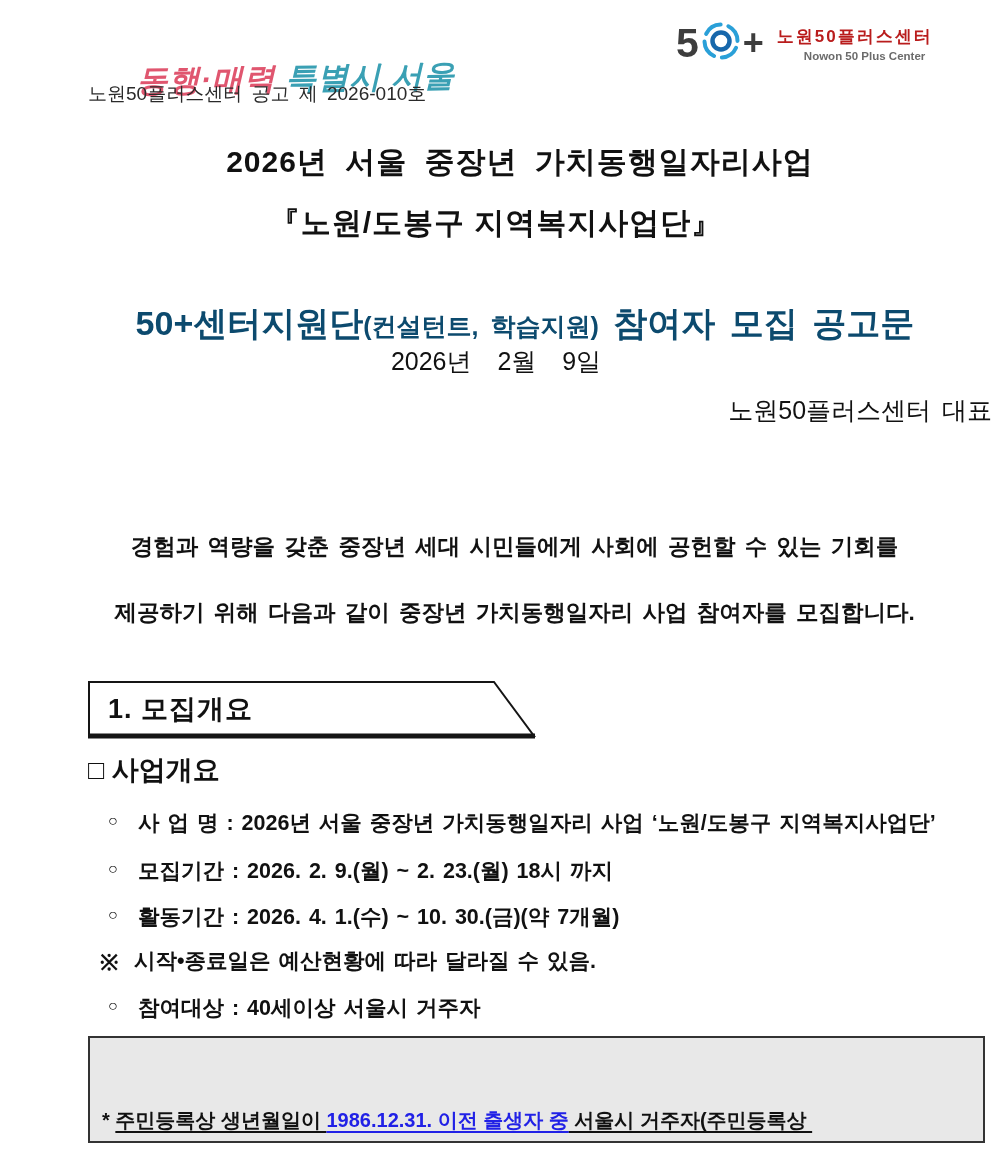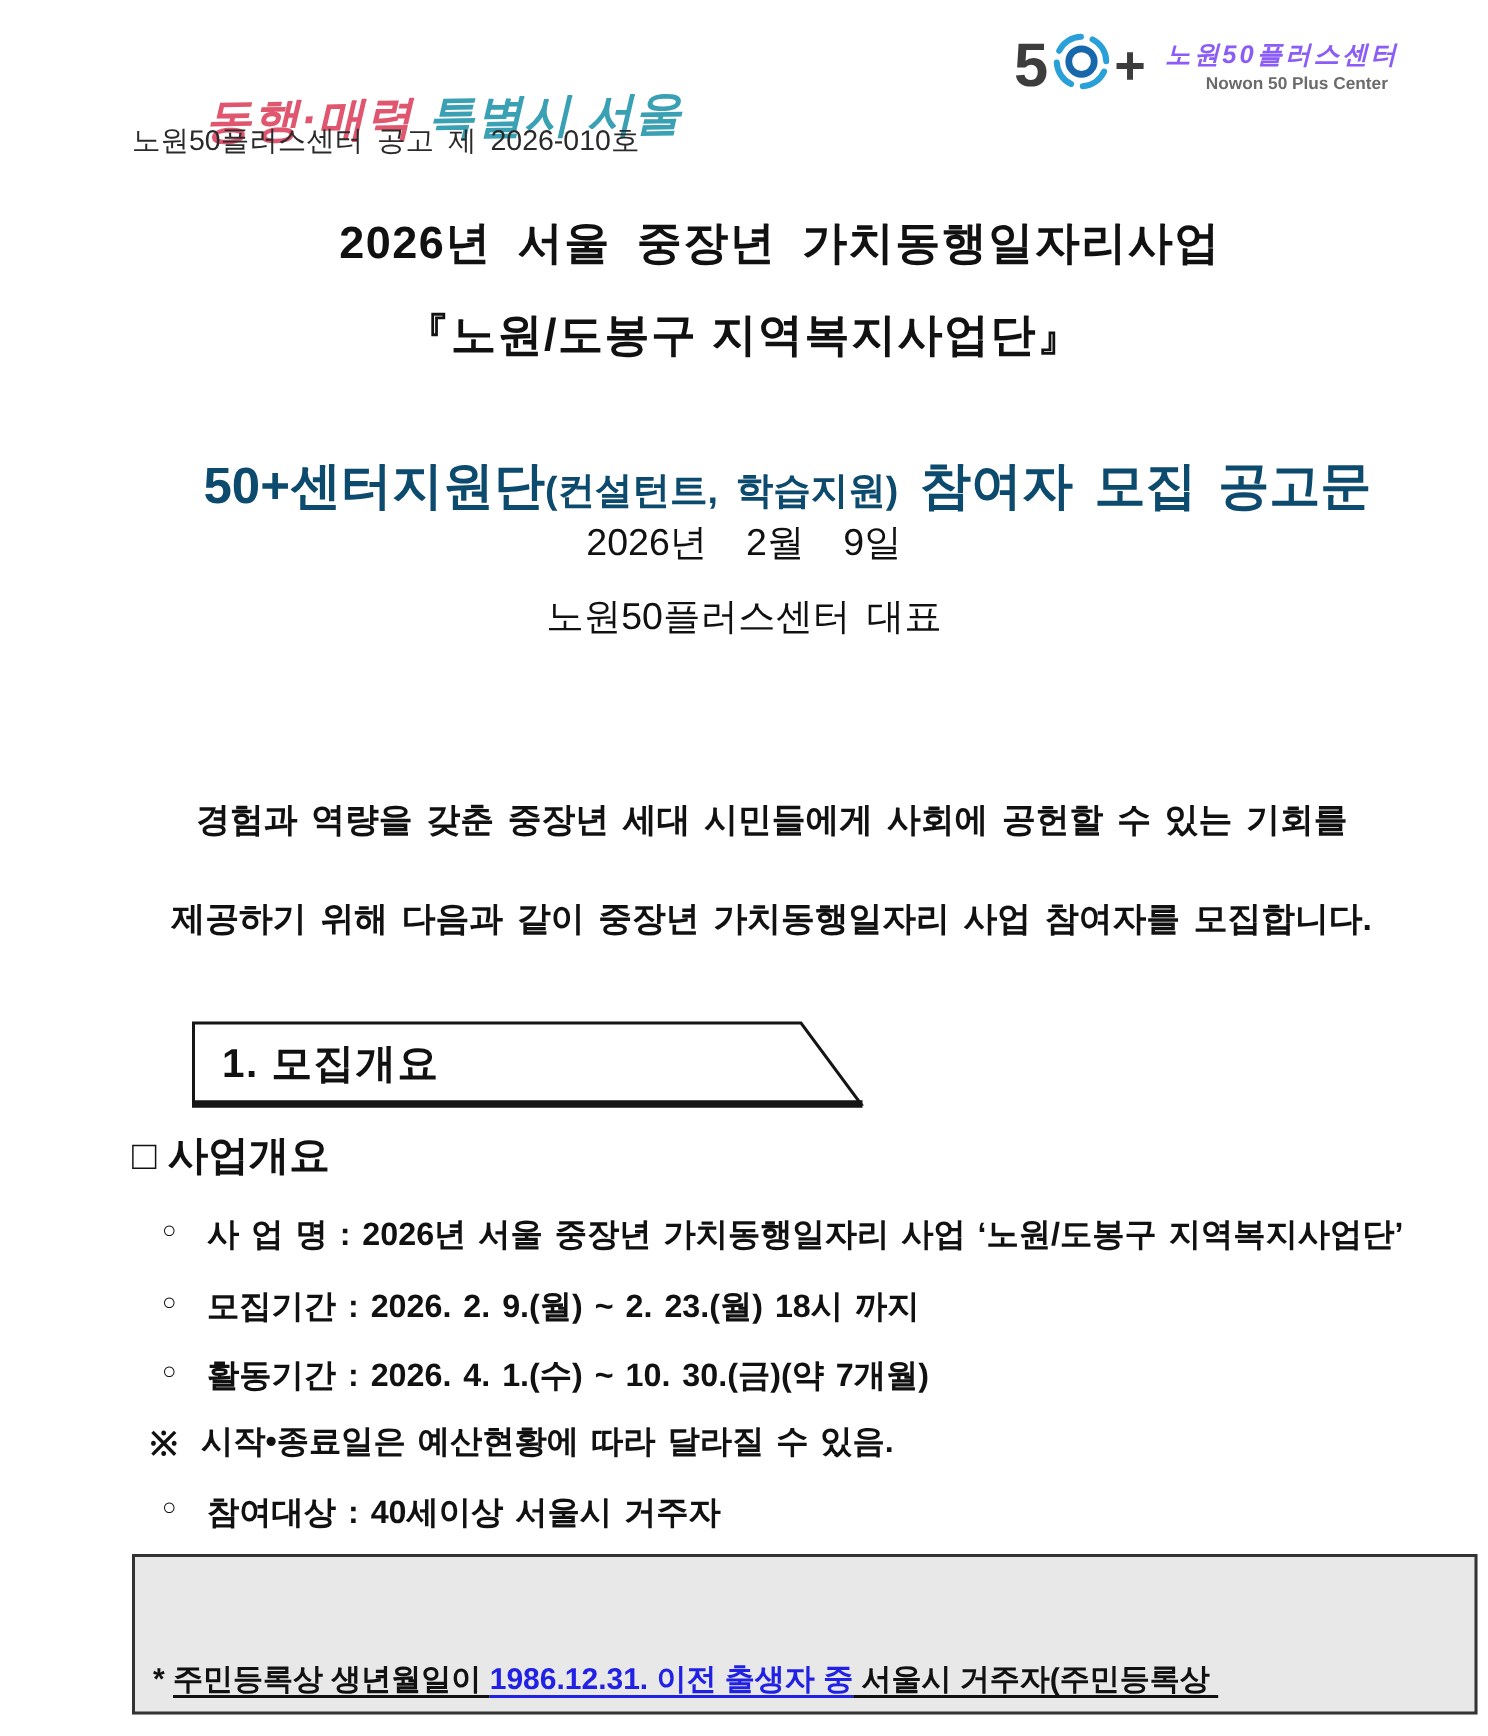--- a/index.html
+++ b/index.html
@@ -13,42 +13,42 @@
     position:absolute; left:98px; top:22px; font-size:31px; font-weight:800;
     font-style:italic; letter-spacing:1px; white-space:pre; transform:rotate(-1deg);
   }
   .seoul-logo .pink { color:#e0566f; }
   .seoul-logo .teal { color:#3aa0b4; }
   .fifty-logo { position:absolute; left:676px; top:20px; display:flex; align-items:center; }
   .fifty-logo .five { font-size:41px; font-weight:700; color:#3d3d3d; line-height:1; }
   .fifty-logo .icon { margin:0 1px; display:block; }
   .fifty-logo .plus { font-size:36px; font-weight:700; color:#3d3d3d; line-height:1; margin-right:13px; }
   .fifty-logo .names { display:flex; flex-direction:column; }
-  .fifty-logo .name-ko { font-size:17px; font-weight:700; color:#8b5cf6; letter-spacing:2px;font-style:italic; }
+  .fifty-logo .name-ko { font-size:17px; font-weight:700; color:#b91c1c; letter-spacing:2px; }
   .fifty-logo .name-en { font-size:11.5px; font-weight:700; color:#6b6b6b; margin-top:2px;margin-left:27px; }
   
   .notice { position:absolute; left:88px; top:81px; font-size:19px; color:#2a2a2a; white-space:pre; word-spacing:4px; }
   
   .center-line { position:absolute; left:0; width:992px; text-align:center; white-space:pre; }
   .title1 { top:142px; font-size:30px; font-weight:700; letter-spacing:1px; word-spacing:8px;margin-left:24px; }
   .title2 { top:203px; font-size:30px; font-weight:700; letter-spacing:1px; }
   .blue-title { top:262px; color:#0c4a6e; font-weight:700; font-size:34px; word-spacing:5px; }
   .blue-title .paren { font-size:25px; }
   .date-line { top:345px; font-size:25px; font-weight:500; word-spacing:6px;text-align:center; }
-  .issuer-line { top:394px; font-size:25px; font-weight:500; word-spacing:4px; }
+  .issuer-line { top:394px; font-size:25px; font-weight:500; word-spacing:4px;text-align:right; }
   
   .intro { position:absolute; left:0; top:497px; width:992px; text-align:center;
            font-size:22.5px; font-weight:700; line-height:33px; word-spacing:3px; white-space:pre; }
   .note-box {
     position:absolute; left:93px; top:579px; width:813px; height:56px;
     border:1.5px dotted #777; background:#fdfdfd; display:flex; align-items:center;
     padding-left:22px; font-size:17.5px; font-weight:600; word-spacing:2px; white-space:pre;
   }
   
-  .banner { position:absolute; left:88px; top:680px; width:450px; height:60px;margin-left:40px; }
+  .banner { position:absolute; left:88px; top:680px; width:450px; height:60px; }
   .banner svg { position:absolute; left:0; top:0; }
   .banner .banner-label {
     position:absolute; left:20px; top:11px; font-size:27px; font-weight:800; letter-spacing:1px; white-space:pre;
   }
   
   .subsec { position:absolute; left:88px; top:752px; font-size:27px; font-weight:800; white-space:pre; }
   
   .item { position:absolute; left:108px; display:flex; align-items:flex-start;
           font-size:21.5px; font-weight:700; white-space:pre; word-spacing:2px; }
   .item .marker { width:30px; flex:0 0 30px; }

